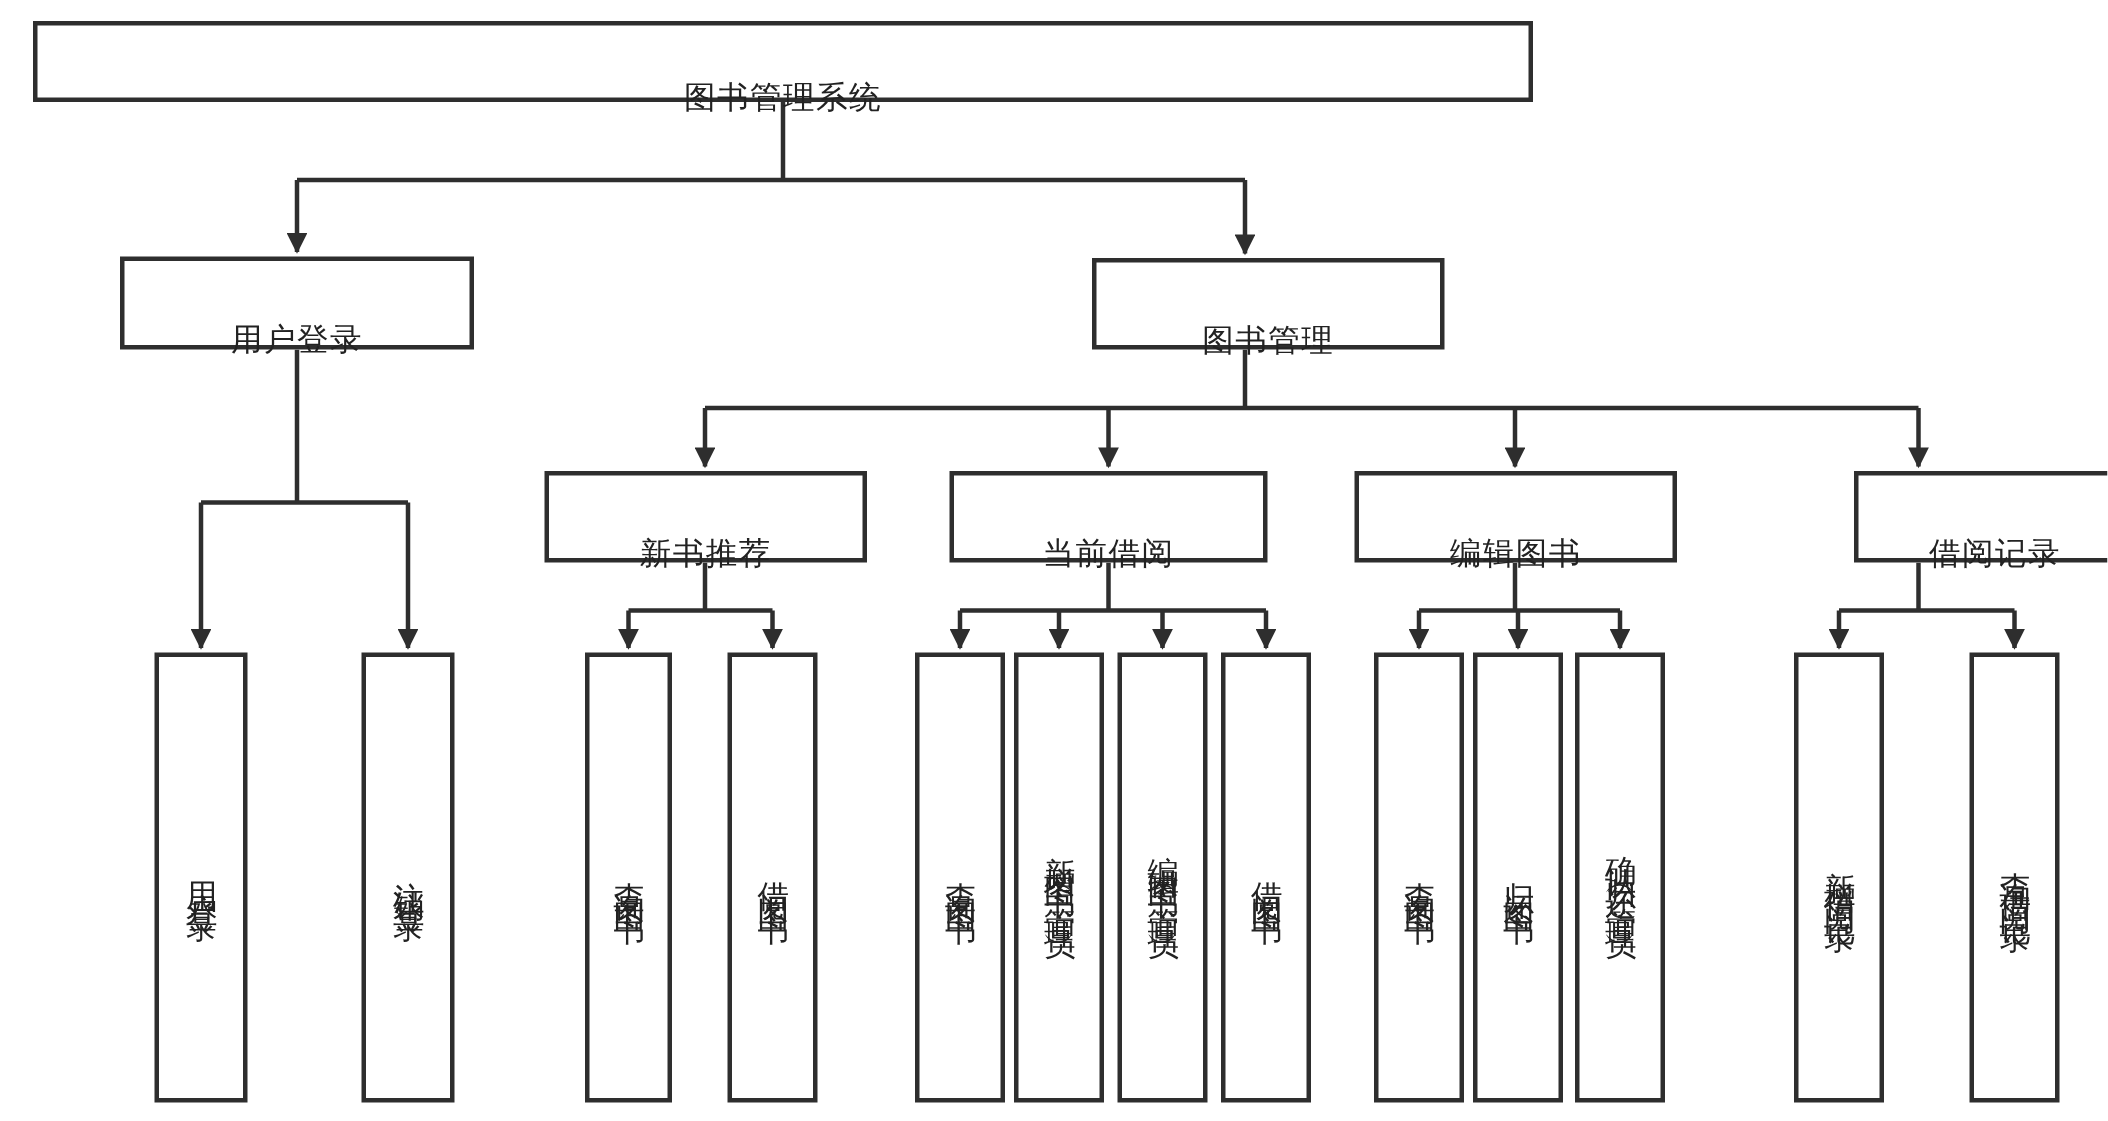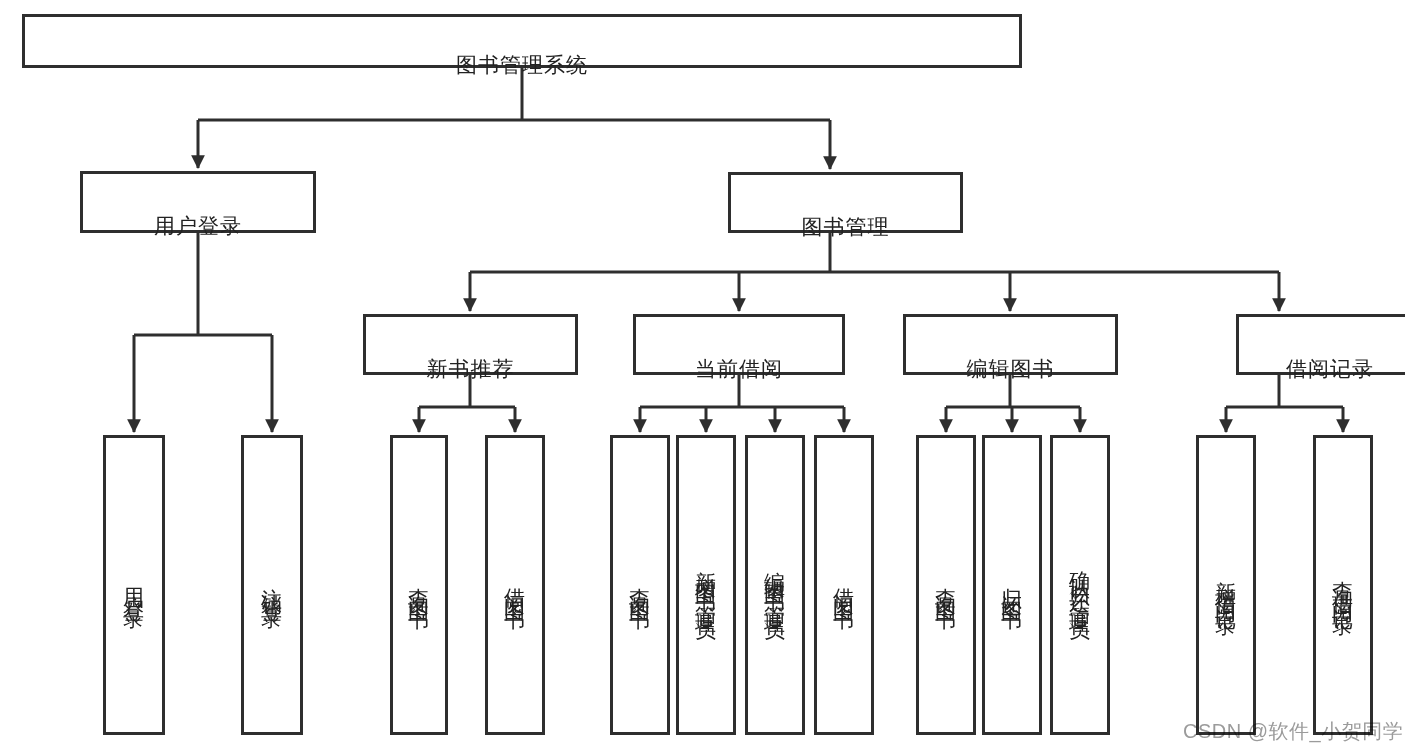--- a/index.html
+++ b/index.html
@@ -172,15 +172,14 @@
     <span class="vtext">确认归还（管理员）</span>
   </div>
 
   <div class="box" style="left:1196px; top:435px; width:60px; height:300px;">
     <span class="vtext">新增借阅记录</span>
   </div>
   <div class="box" style="left:1313px; top:435px; width:60px; height:300px;">
     <span class="vtext">查询借阅记录</span>
   </div>
 
-  <div class="watermark">CSDN @软件_小贺同学</div>
 
 </div>
 
 </body></html>

